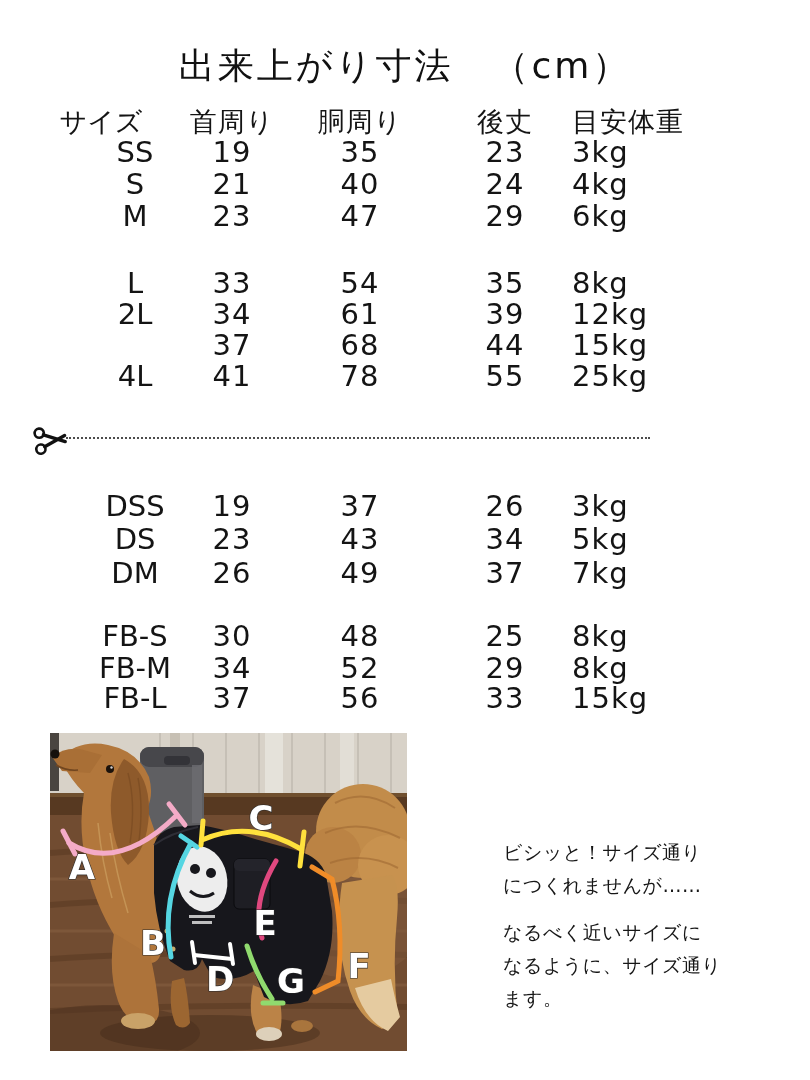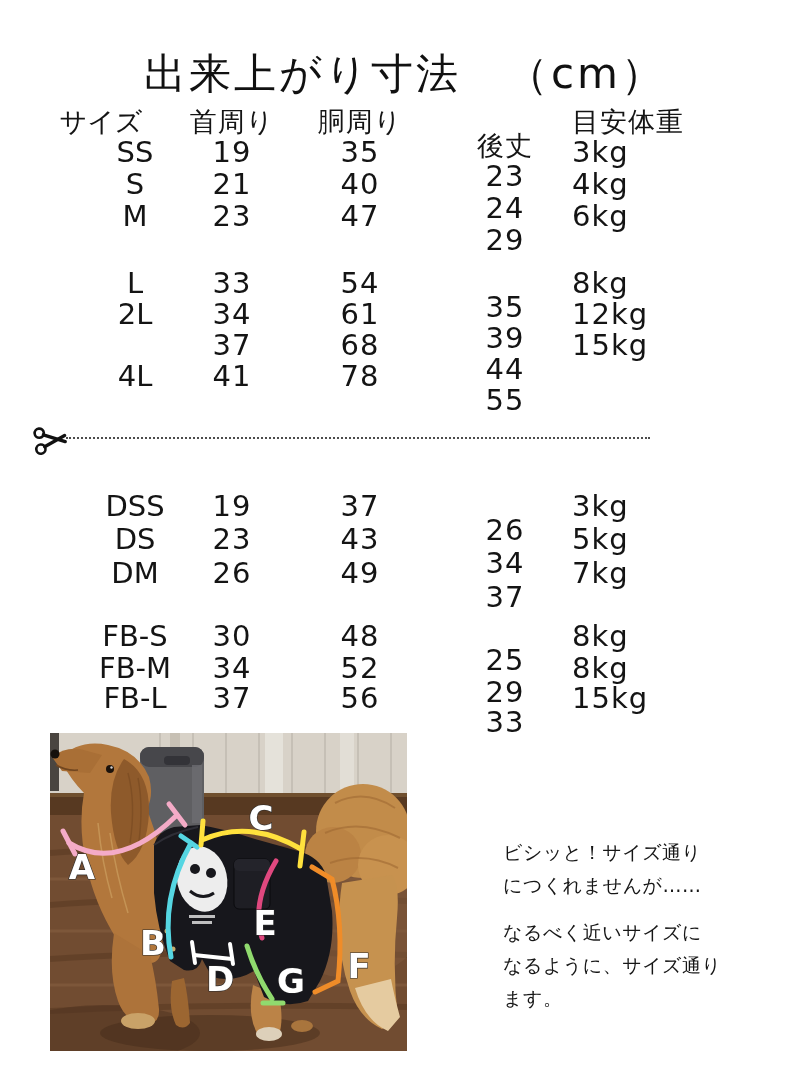--- a/index.html
+++ b/index.html
@@ -1,28 +1,28 @@
 <!DOCTYPE html>
 <html><head>
 <meta charset="utf-8">
 <style>
   html,body{margin:0;padding:0;background:#ffffff;}
   body{width:810px;height:1080px;position:relative;overflow:hidden;
        font-family:"DejaVu Sans",sans-serif;color:#141414;}
   .page{position:absolute;inset:0;}
   .title{position:absolute;left:0;top:18px;width:810px;text-align:center;
-         font-size:42px;font-weight:500;letter-spacing:3px;color:#111;}
+         font-size:36px;font-weight:500;letter-spacing:3px;color:#111;}
   
   .row{position:absolute;left:0;width:760px;height:34px;font-size:29px;line-height:34px;}
   .row span{position:absolute;display:block;white-space:nowrap;}
   .c0{left:36px;width:130px;text-align:center;}
   .row.vals .c0{padding-left:34px;}
   .c1{left:162px;width:140px;text-align:center;letter-spacing:1px;}
   .c2{left:290px;width:140px;text-align:center;letter-spacing:1px;}
-  .c3{left:440px;width:130px;text-align:center;letter-spacing:1px;margin-top:24px;}
+  .c3{left:440px;width:130px;text-align:center;letter-spacing:1px;}
   .c4{left:572px;width:150px;text-align:left;letter-spacing:1px;}
   .thead{font-size:27px;font-weight:500;}
   
   .cutline{position:absolute;left:66px;top:437px;width:584px;border-top:2px dotted #4c4c4c;}
   .scissors{position:absolute;left:32px;top:421px;width:38px;height:38px;}
   
   .photo{position:absolute;left:50px;top:733px;width:357px;height:318px;overflow:hidden;background:#d8d2c8;}
   
   .note{position:absolute;left:503px;top:836px;width:300px;font-size:19px;line-height:33px;
         letter-spacing:0.5px;color:#161616;}
@@ -83,20 +83,21 @@
     <span class="c1">37</span>
     <span class="c2">68</span>
     <span class="c3">44</span>
     <span class="c4">15kg</span>
   </div>
   <div class="row vals" style="top:359px">
     <span class="c0">4L</span>
     <span class="c1">41</span>
     <span class="c2">78</span>
     <span class="c3">55</span>
+    <span class="c4">25kg</span>
   </div>
 
   <svg class="scissors" viewBox="0 0 38 38">
     <g transform="rotate(-6 19 19)" stroke="#111" fill="none">
       <circle cx="8" cy="11" r="4.6" stroke-width="2.6"></circle>
       <circle cx="8" cy="27" r="4.6" stroke-width="2.6"></circle>
       <path d="M 12 13 L 33 22" stroke-width="3.4" stroke-linecap="round"></path>
       <path d="M 12 25 L 33 16" stroke-width="3.4" stroke-linecap="round"></path>
     </g>
   </svg>

